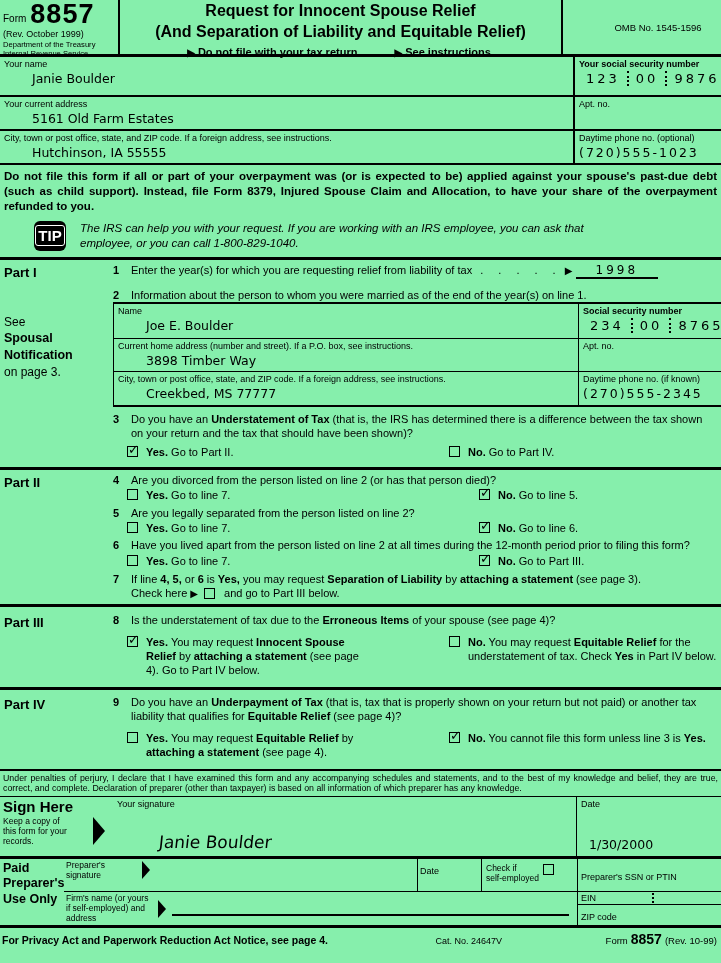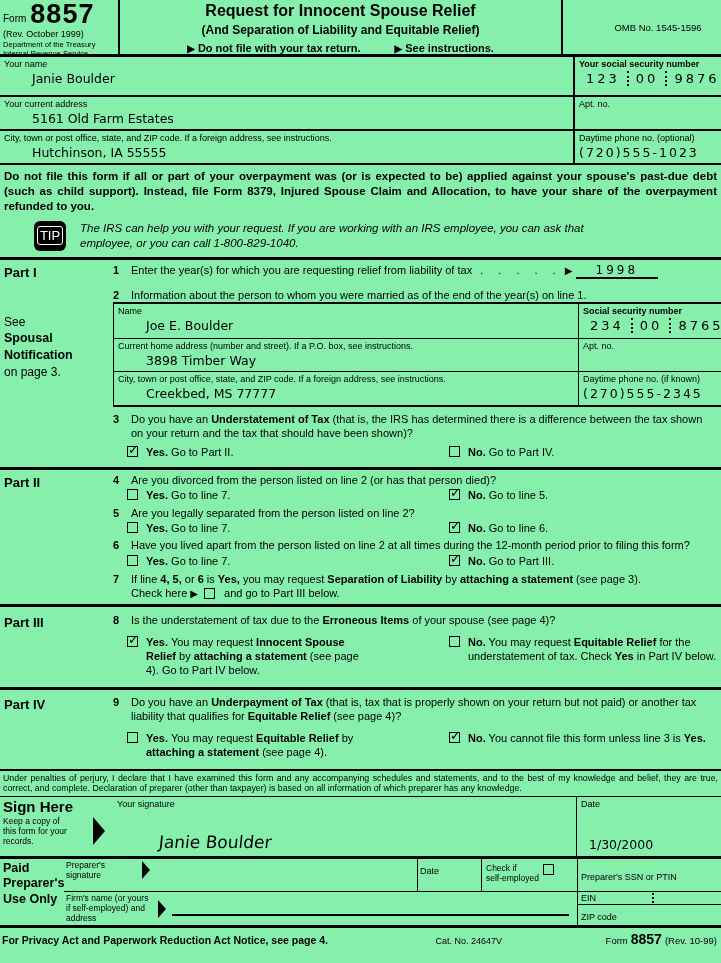--- a/index.html
+++ b/index.html
@@ -10,21 +10,21 @@
   
   .header { display:flex; border-bottom:3px solid #000; height:57px; }
   .h-left { width:120px; border-right:2px solid #000; padding:1px 3px; }
   .h-form-line { display:flex; align-items:flex-end; gap:4px; }
   .h-form-word { font-size:10px; padding-bottom:4px; }
   .h-form-num { font-size:27px; font-weight:bold; letter-spacing:1px; line-height:1; }
   .h-rev { font-size:9px; margin-top:1px; }
   .h-agency { font-size:7.6px; margin-top:2px; line-height:1.15; }
   .h-center { flex:1; text-align:center; border-right:2px solid #000; padding-top:2px; }
   .h-title { font-size:16px; font-weight:bold; }
-  .h-sub { font-size:12px; font-weight:bold; margin-top:3px; }
+  .h-sub { font-size:16px; font-weight:bold; margin-top:3px; }
   .h-instr { display:flex; justify-content:center; gap:34px; font-size:11px; font-weight:bold; margin-top:5px; }
   .h-right { width:126px; display:flex; align-items:center; justify-content:center; font-size:9.5px;margin-left:32px; }
   .tri { display:inline-block; font-size:10px; }
 
   
   .idrow { display:flex; border-bottom:2px solid #000; }
   .idrow:last-of-type { border-bottom:3px solid #000; }
   .id-main { flex:1; padding:2px 4px 3px 4px; }
   .id-side { width:148px; border-left:2px solid #000; padding:2px 4px; }
   .lbl { font-size:9px; }
@@ -33,21 +33,21 @@
   .ssn { display:flex; margin-top:2px; font-family:"DejaVu Sans", sans-serif; font-size:13px; }
   .ssn span { padding:0 7px; letter-spacing:3px; }
   .ssn span + span { border-left:2px dotted #000; }
   .phone { font-family:"DejaVu Sans", sans-serif; font-size:12.5px; letter-spacing:2px; margin-top:2px; }
   .r1 { min-height:40px; } .r2 { min-height:33px; } .r3 { min-height:33px; }
 
   
   .notice { padding:4px 4px 2px 4px; font-size:11.5px; font-weight:bold; text-align:justify; line-height:1.3; }
   .tiprow { display:flex; gap:14px; align-items:center; padding:5px 0 6px 34px; border-bottom:3px solid #000; }
   .tipicon { width:32px; height:30px; background:#000; border-radius:6px; display:flex; align-items:center; justify-content:center; flex:0 0 auto; }
-  .tipicon span { color:#fff; font-size:13px; font-weight:normal; border:1.5px solid #fff; border-radius:3px; padding:1px 2px; }
+  .tipicon span { color:#fff; font-size:15px; font-weight:bold; border:1.5px solid #fff; border-radius:3px; padding:1px 2px; }
   .tiptext { font-style:italic; font-size:11.5px; max-width:555px; line-height:1.3; }
 
   
   .part { border-bottom:3px solid #000; }
   .prow { display:flex; }
   .gutter { width:113px; flex:0 0 auto; padding:3px 3px 0 4px; }
   .part-label { font-size:13px; font-weight:bold; }
   .pbody { flex:1; padding-top:3px; }
   .q { display:flex; font-size:11px; line-height:1.3; }
   .qnum { width:18px; flex:0 0 auto; font-weight:bold; }
@@ -65,21 +65,21 @@
   .sr1 { min-height:35px; } .sr2 { min-height:32px; } .sr3 { min-height:33px; }
 
   .opts { display:flex; padding-left:14px; margin:5px 0 4px 0; font-size:11px; }
   .opt { display:flex; gap:8px; align-items:flex-start; }
   .opt-l { width:322px; flex:0 0 auto; }
   .cb { position:relative; width:11px; height:11px; border:1.5px solid #000; flex:0 0 auto; margin-top:1px; }
   .cb span { position:absolute; top:-5px; left:0px; font-size:13px; font-weight:bold; font-family:"DejaVu Sans", sans-serif; }
   .optxt { line-height:1.3; }
   .opt2 .optxt { max-width:240px; }
   .q + .opts { margin-top:4px; }
-  .mb3 { margin-bottom:3px; }
+  .mb3 { margin-bottom:3px;gap:30px; }
   .chk-inline { position:relative; display:inline-block; width:11px; height:11px; border:1.5px solid #000; vertical-align:-2px; margin:0 6px; }
 
   
   .perjury { font-size:8.8px; line-height:1.2; padding:2px 3px; border-bottom:1px solid #000; text-align:justify; }
 
   
   .signrow { display:flex; border-bottom:3px solid #000; min-height:62px; }
   .sg-left { width:113px; flex:0 0 auto; padding:1px 0 0 3px; position:relative; }
   .sg-title { font-size:15px; font-weight:bold; }
   .sg-note { font-size:8.5px; width:66px; line-height:1.2; margin-top:1px; }

